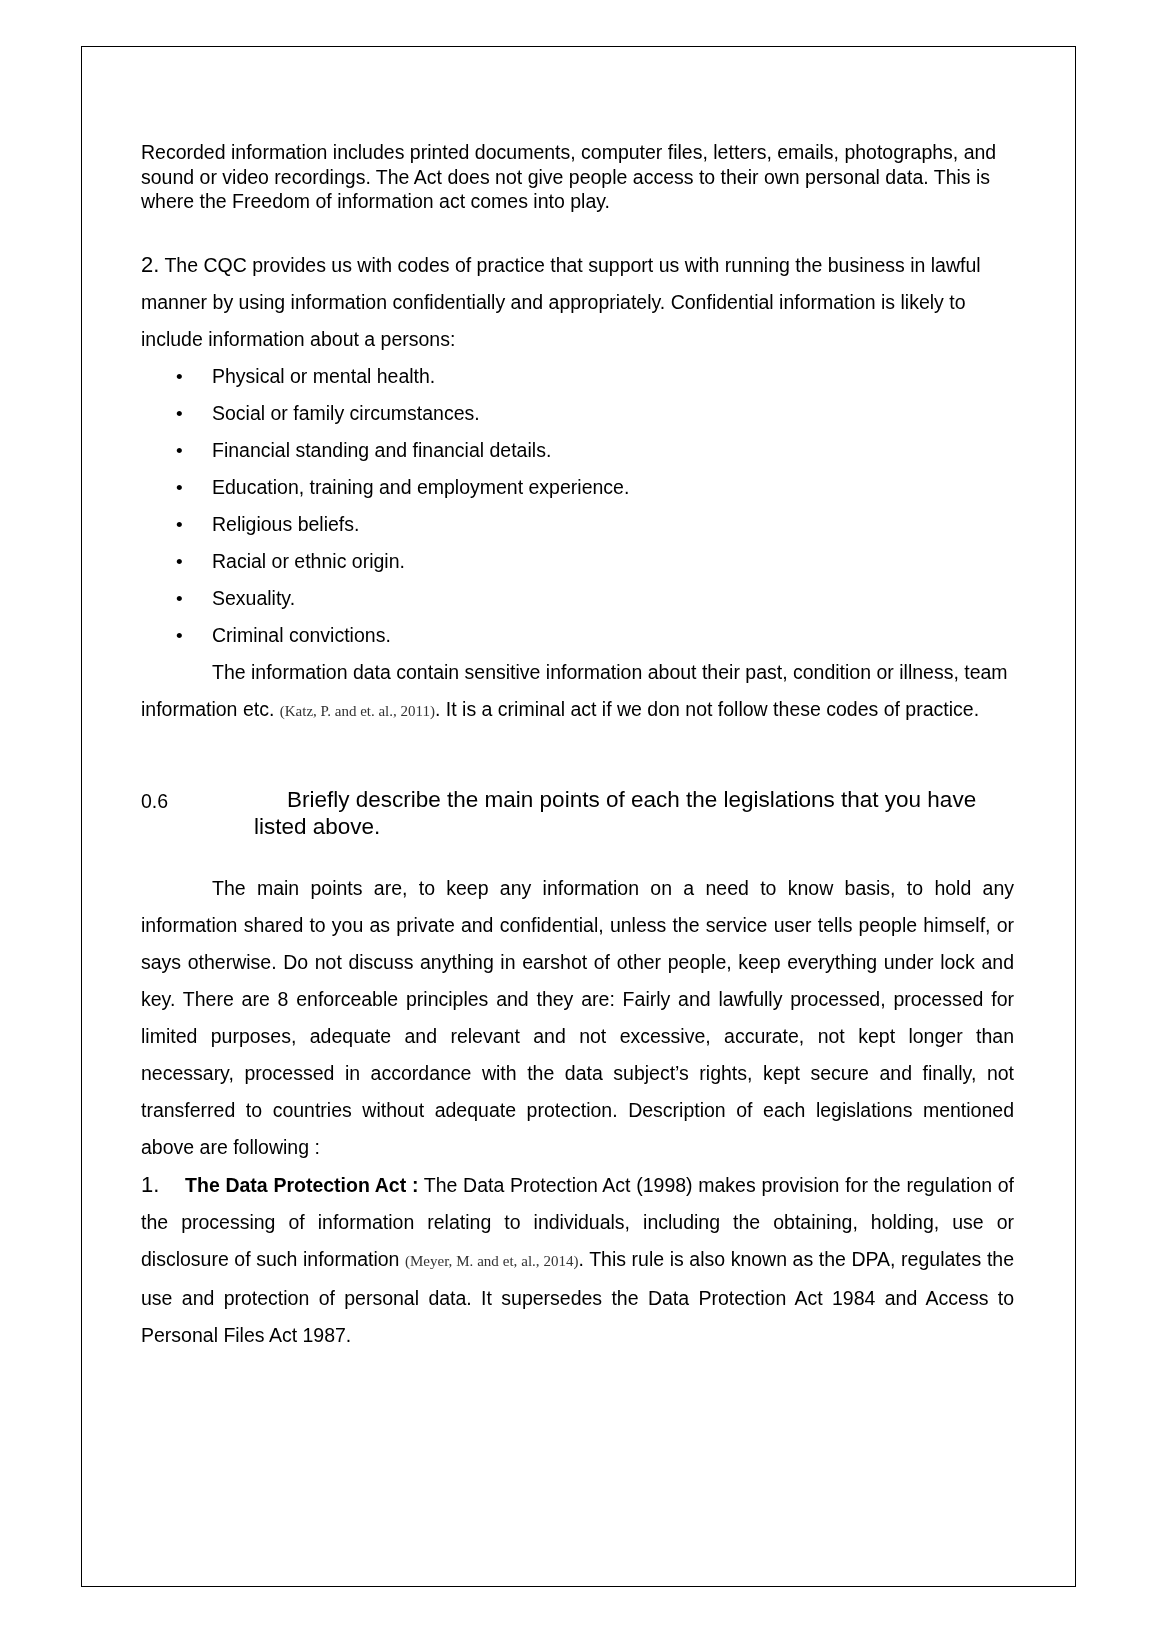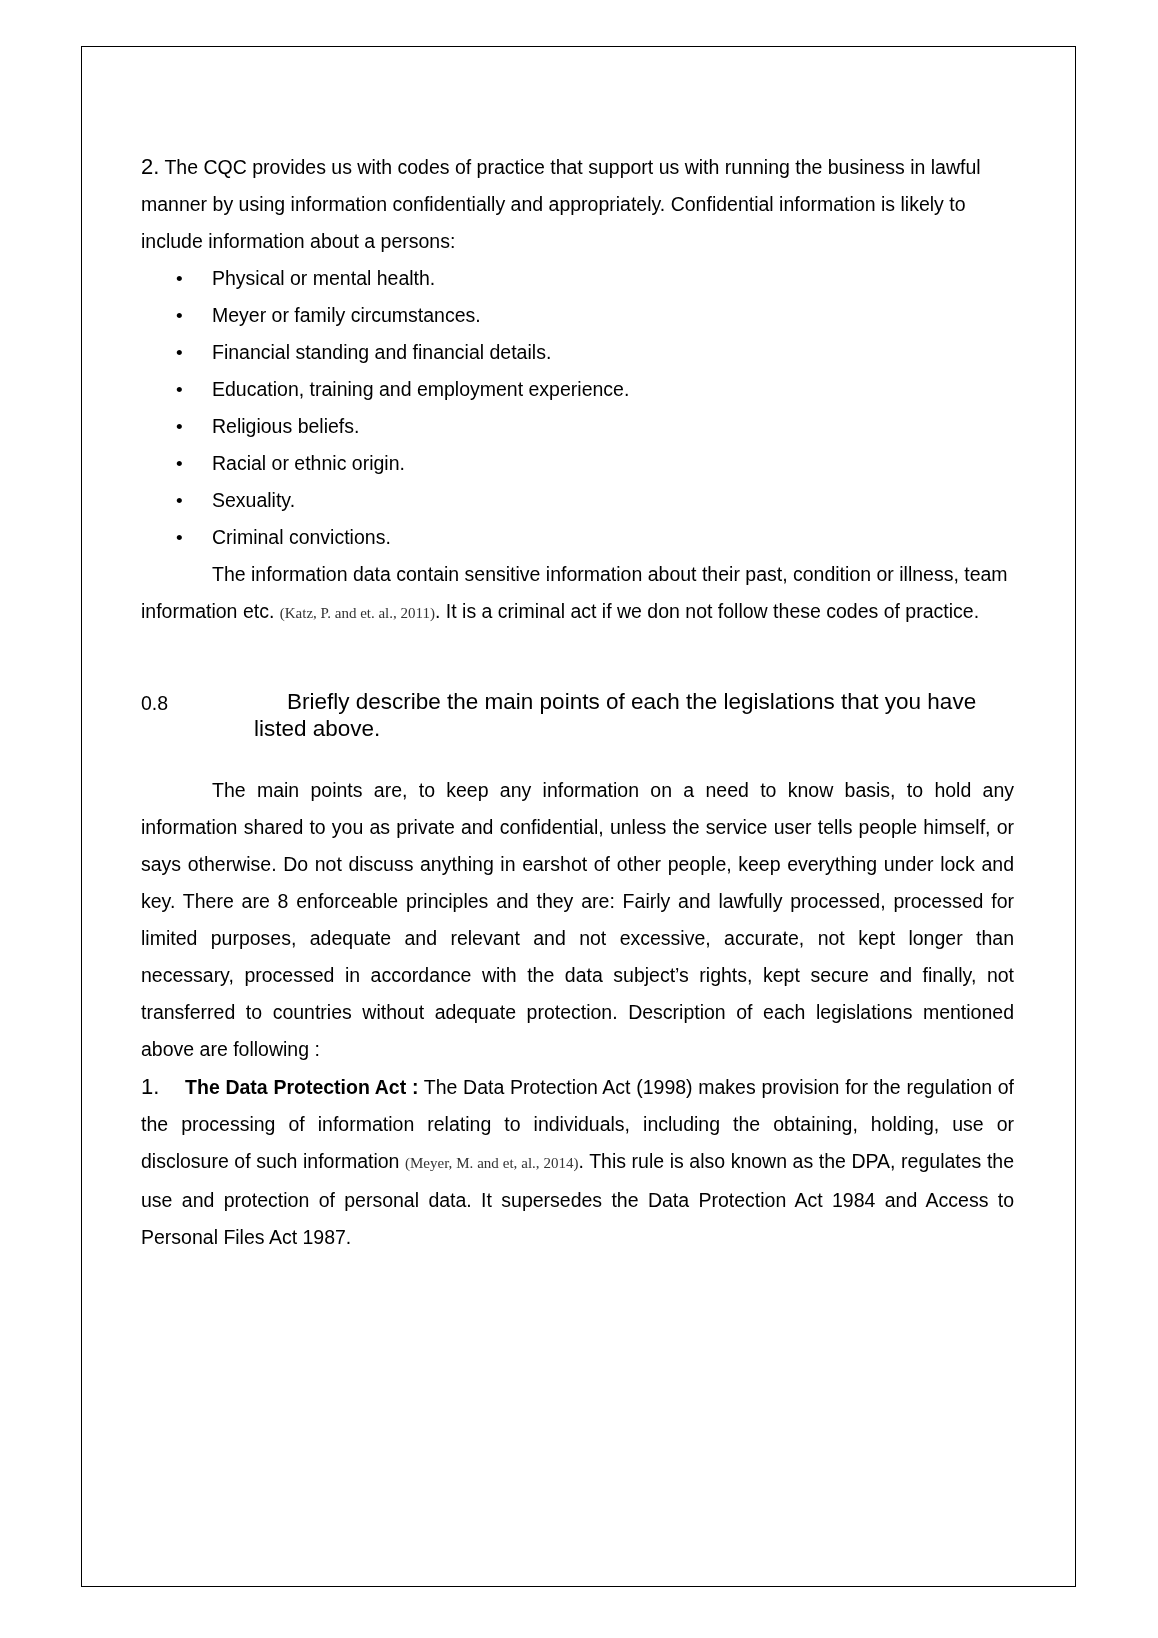--- a/index.html
+++ b/index.html
@@ -94,41 +94,42 @@
     margin-left: 20px;
   }
 </style>
 </head>
 <body>
 
 <div class="page-border"></div>
 
 <div class="content">
 
+  <p class="intro-para">Recorded information includes printed documents, computer files, letters, emails, photographs, and sound or video recordings. The Act does not give people access to their own personal data. This is where the Freedom of information act comes into play.</p>
 
-  <p class="para" style="margin-top:8px;">
+  <p class="para" style="margin-top:32px;">
     <span class="num">2.</span>
     <span>The CQC provides us with codes of practice that support us with running the business in lawful manner by using information confidentially and appropriately. Confidential information is likely to include information about a persons:</span>
   </p>
 
   <ul class="bullets">
     <li><span class="bullet">•</span><span>Physical or mental health.</span></li>
-    <li><span class="bullet">•</span><span>Meyer or family circumstances.</span></li>
+    <li><span class="bullet">•</span><span>Social or family circumstances.</span></li>
     <li><span class="bullet">•</span><span>Financial standing and financial details.</span></li>
     <li><span class="bullet">•</span><span>Education, training and employment experience.</span></li>
     <li><span class="bullet">•</span><span>Religious beliefs.</span></li>
     <li><span class="bullet">•</span><span>Racial or ethnic origin.</span></li>
     <li><span class="bullet">•</span><span>Sexuality.</span></li>
     <li><span class="bullet">•</span><span>Criminal convictions.</span></li>
   </ul>
 
   <p class="para indent"><span>The information data contain sensitive information about their past, condition or illness, team information etc. </span><span class="cite">(Katz, P. and et. al., 2011)</span><span>. It is a criminal act if we don not follow these codes of practice.</span></p>
 
   <div class="heading-row" style="margin-top:56px;">
-    <span class="hnum">0.8</span>
+    <span class="hnum">0.6</span>
     <span class="htext">Briefly describe the main points of each the legislations that you have listed above.</span>
   </div>
 
   <p class="para justify indent" style="margin-top:30px;">The main points are, to keep any information on a need to know basis, to hold any information shared to you as private and confidential, unless the service user tells people himself, or says otherwise. Do not discuss anything in earshot of other people, keep everything under lock and key. There are 8 enforceable principles and they are: Fairly and lawfully processed, processed for limited purposes, adequate and relevant and not excessive, accurate, not kept longer than necessary, processed in accordance with the data subject’s rights, kept secure and finally, not transferred to countries without adequate protection. Description of each legislations mentioned above are following :</p>
 
   <p class="para justify"><span class="num">1.</span> <span class="bold">The Data Protection Act :</span><span> The Data Protection Act (1998) makes provision for the regulation of the processing of information relating to individuals, including the obtaining, holding, use or disclosure of such information </span><span class="cite">(Meyer, M. and et, al., 2014)</span><span>. This rule is also known as the DPA, regulates the use and protection of personal data. It supersedes the Data Protection Act 1984 and Access to Personal Files Act 1987.</span></p>
 
 
 </div>
 

